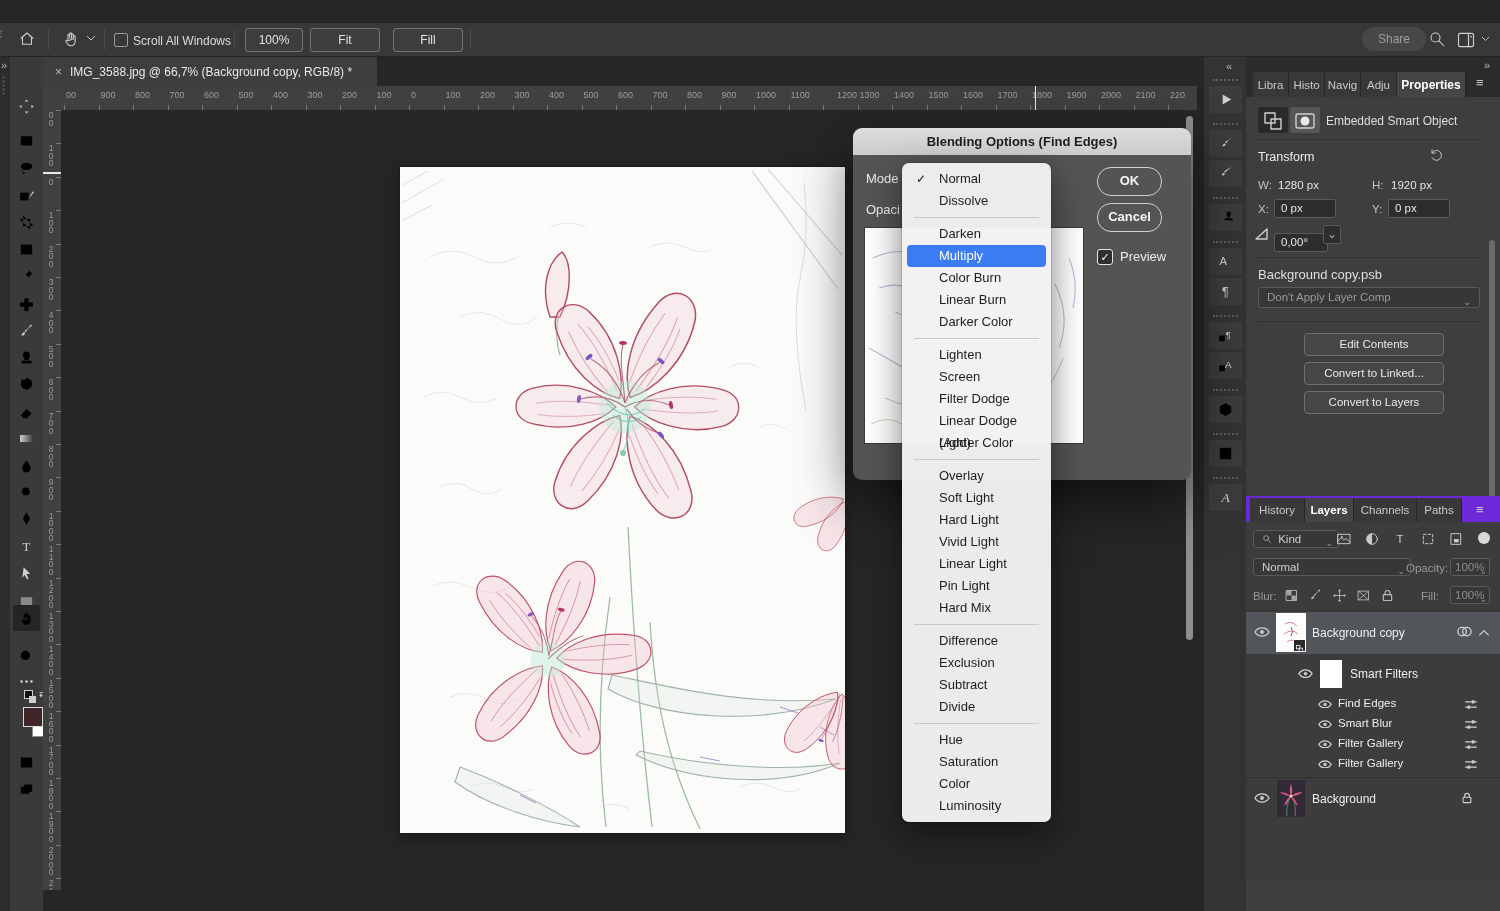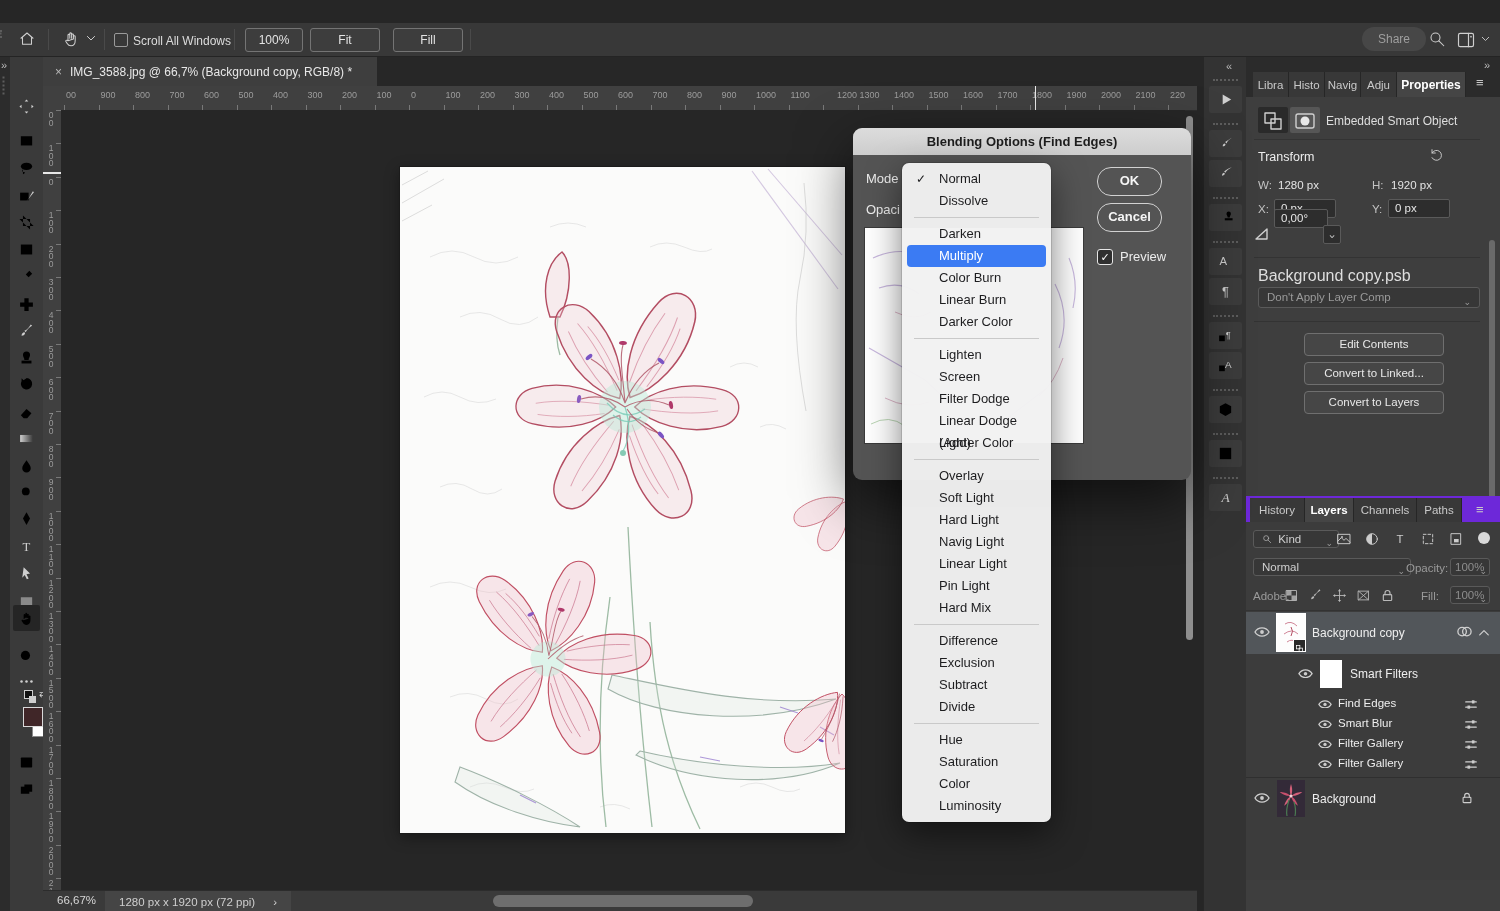--- a/index.html
+++ b/index.html
@@ -625,28 +625,20 @@
   </div>
 
   <div class="abs" style="left:61px;top:86px;width:1136px;height:24px;pointer-events:none;z-index:5">
     <div class="hmarker" style="left:974px"></div>
   </div>
   <div class="abs" style="left:43px;top:110px;width:18px;height:780px;pointer-events:none;z-index:5">
     <div class="vmarker" style="top:62px"></div>
   </div>
 
   <div class="abs vscroll"></div>
-  <div class="abs statusbar">
-    <div class="zoomtxt">66,67%</div>
-    <div class="dimsbox">
-      <span>1280 px x 1920 px (72 ppi)</span>
-      <span>›</span>
-    </div>
-    <div class="hthumb"></div>
-  </div>
 
   <div class="abs rstrip" id="rstrip">
     <div class="collapser" style="left:22px;top:3px">«</div>
   <div class="grip" style="top: 22px;"></div>
       <div class="sicon" style="top: 29px;">
         <svg viewBox="0 0 24 24" xmlns="http://www.w3.org/2000/svg">
           <path d="M8 5l12 7-12 7z" fill="#cfcfcf" stroke="none"></path>
         </svg>
       </div>
       <div class="grip" style="top: 66px;"></div>
@@ -758,24 +750,24 @@
       <div class="pvalue" style="left:145px;top:82px">1920 px</div>
       <div class="plabel" style="left:12px;top:106px">X:</div>
       <div class="field" style="left:28px;top:102px;width:48px">0 px</div>
       <div class="plabel" style="left:126px;top:106px">Y:</div>
       <div class="field" style="left:142px;top:102px;width:48px">0 px</div>
       <span class="ic abs" style="left:8px;top:130px;width:16px;height:14px">
           <svg viewBox="0 0 16 14" xmlns="http://www.w3.org/2000/svg">
             <path d="M2 12L13 2v10z"></path>
           </svg>
         </span>
-      <div class="field" style="left:28px;top:112px;width:40px">0,00°</div>
+      <div class="field" style="left:28px;top:136px;width:40px">0,00°</div>
       <div class="field" style="left:77px;top:128px;width:12px;color:#bbb;text-align:center;padding:0 2px">⌄</div>
       <div class="pdivider" style="top:160px"></div>
-      <div class="plabel" style="left:12px;top:170px;color:#dedede;font-size:16px">Background copy.psb</div>
+      <div class="plabel" style="left:12px;top:170px;color:#dedede;font-size:13px">Background copy.psb</div>
       <div class="pselect" style="left:12px;top:190px;width:204px">
         <span>Don't Apply Layer Comp</span>
         <span class="chev" style="right:8px;top:5px">⌄</span>
       </div>
       <div class="pdivider" style="top:224px"></div>
       <div class="pbtn" style="top:236px">Edit Contents</div>
       <div class="pbtn" style="top:265px">Convert to Linked...</div>
       <div class="pbtn" style="top:294px">Convert to Layers</div>
       <div class="pscroll" style="top:143px;height:280px"></div>
     </div>
@@ -834,21 +826,21 @@
       <div class="pselect" style="left:7px;top:36px;width:140px;height:16px;line-height:16px;color:#cfcfcf">
         <span>Normal</span>
         <span class="chev" style="right:5px;top:4px">⌄</span>
       </div>
       <div class="plabel" style="left:160px;top:40px;color:#9a9a9a">Opacity:</div>
       <div class="pselect" style="left:204px;top:36px;width:30px;height:16px;line-height:16px;color:#8d8d8d;padding:0 4px">
         <span>100%</span>
         <span class="chev" style="right:2px;top:4px">⌄</span>
       </div>
 
-      <div class="plabel" style="left:7px;top:68px;color:#9a9a9a">Adobe:</div>
+      <div class="plabel" style="left:7px;top:68px;color:#9a9a9a">Blur:</div>
       <div id="lockIcons">
           <span class="ic abs" style="left: 38px; top: 66px; width: 15px; height: 14px; opacity: 0.85;">
             <svg viewBox="0 0 24 24" xmlns="http://www.w3.org/2000/svg">
               <path d="M4 4h8v8H4zM12 12h8v8h-8z" fill="#b5b5b5" stroke="none"></path>
               <rect x="4" y="4" width="16" height="16"></rect>
             </svg>
           </span>
           <span class="ic abs" style="left: 62px; top: 66px; width: 15px; height: 14px; opacity: 0.85;">
             <svg viewBox="0 0 24 24" xmlns="http://www.w3.org/2000/svg">
               <path d="M20 4c-4 2-8 6-9 9l-2-2c3-1 7-5 9-9z" fill="#cfcfcf" stroke="none"></path>
@@ -1054,21 +1046,21 @@
       <div class="msep"></div>
       <div class="mi"><span>Lighten</span></div>
       <div class="mi"><span>Screen</span></div>
       <div class="mi"><span>Filter Dodge</span></div>
       <div class="mi"><span>Linear Dodge (Add)</span></div>
       <div class="mi"><span>Lighter Color</span></div>
       <div class="msep"></div>
       <div class="mi"><span>Overlay</span></div>
       <div class="mi"><span>Soft Light</span></div>
       <div class="mi"><span>Hard Light</span></div>
-      <div class="mi"><span>Navig Light</span></div>
+      <div class="mi"><span>Vivid Light</span></div>
       <div class="mi"><span>Linear Light</span></div>
       <div class="mi"><span>Pin Light</span></div>
       <div class="mi"><span>Hard Mix</span></div>
       <div class="msep"></div>
       <div class="mi"><span>Difference</span></div>
       <div class="mi"><span>Exclusion</span></div>
       <div class="mi"><span>Subtract</span></div>
       <div class="mi"><span>Divide</span></div>
       <div class="msep"></div>
       <div class="mi"><span>Hue</span></div>

